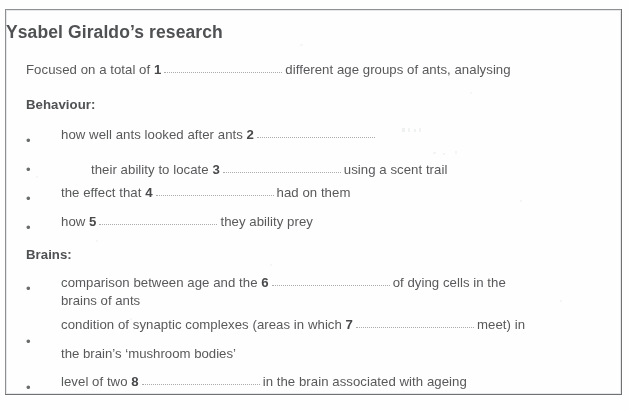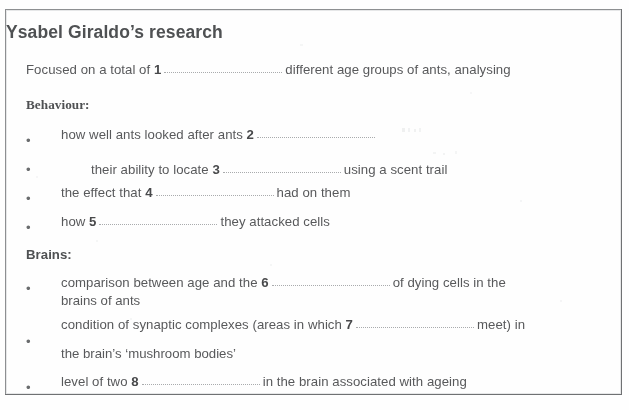--- a/index.html
+++ b/index.html
@@ -137,21 +137,21 @@
 
   <div id="box">
 
     <div class="title">Ysabel Giraldo’s research</div>
 
     <div class="line" style="left:20px; top:52px;">
       <span>Focused on a total of</span>
       <span class="num">1</span><span class="dots" style="width:118px"></span><span>different age groups of ants, analysing</span>
     </div>
 
-    <div class="line heading" style="left:20px; top:87px;font-family:Liberation Serif, serif;">Behaviour:</div>
+    <div class="line heading" style="left:20px; top:87px;">Behaviour:</div>
 
     <div class="bullet" style="left:20px; top:124px;">•</div>
     <div class="line" style="left:55px; top:117px;">
       <span>how well ants looked after ants</span>
       <span class="num">2</span><span class="dots" style="width:118px"></span><span></span>
     </div>
 
     <div class="bullet" style="left:20px; top:153px;">•</div>
     <div class="line" style="left:55px; top:152px;margin-left:30px;">
       <span>their ability to locate</span>
@@ -160,21 +160,21 @@
 
     <div class="bullet" style="left:20px; top:182px;">•</div>
     <div class="line" style="left:55px; top:175px;">
       <span>the effect that</span>
       <span class="num">4</span><span class="dots" style="width:118px"></span><span>had on them</span>
     </div>
 
     <div class="bullet" style="left:20px; top:211px;">•</div>
     <div class="line" style="left:55px; top:204px;">
       <span>how</span>
-      <span class="num">5</span><span class="dots" style="width:118px"></span><span>they attacked cells</span>
+      <span class="num">5</span><span class="dots" style="width:118px"></span><span>they ability prey</span>
     </div>
 
     <div class="line heading" style="left:20px; top:237px;">Brains:</div>
 
     <div class="bullet" style="left:20px; top:272px;">•</div>
     <div class="line" style="left:55px; top:265px;">
       <span>comparison between age and the</span>
       <span class="num">6</span><span class="dots" style="width:118px"></span><span>of dying cells in the</span>
     </div>
     <div class="wrap2" style="left:55px; top:283px;">brains of ants</div>

